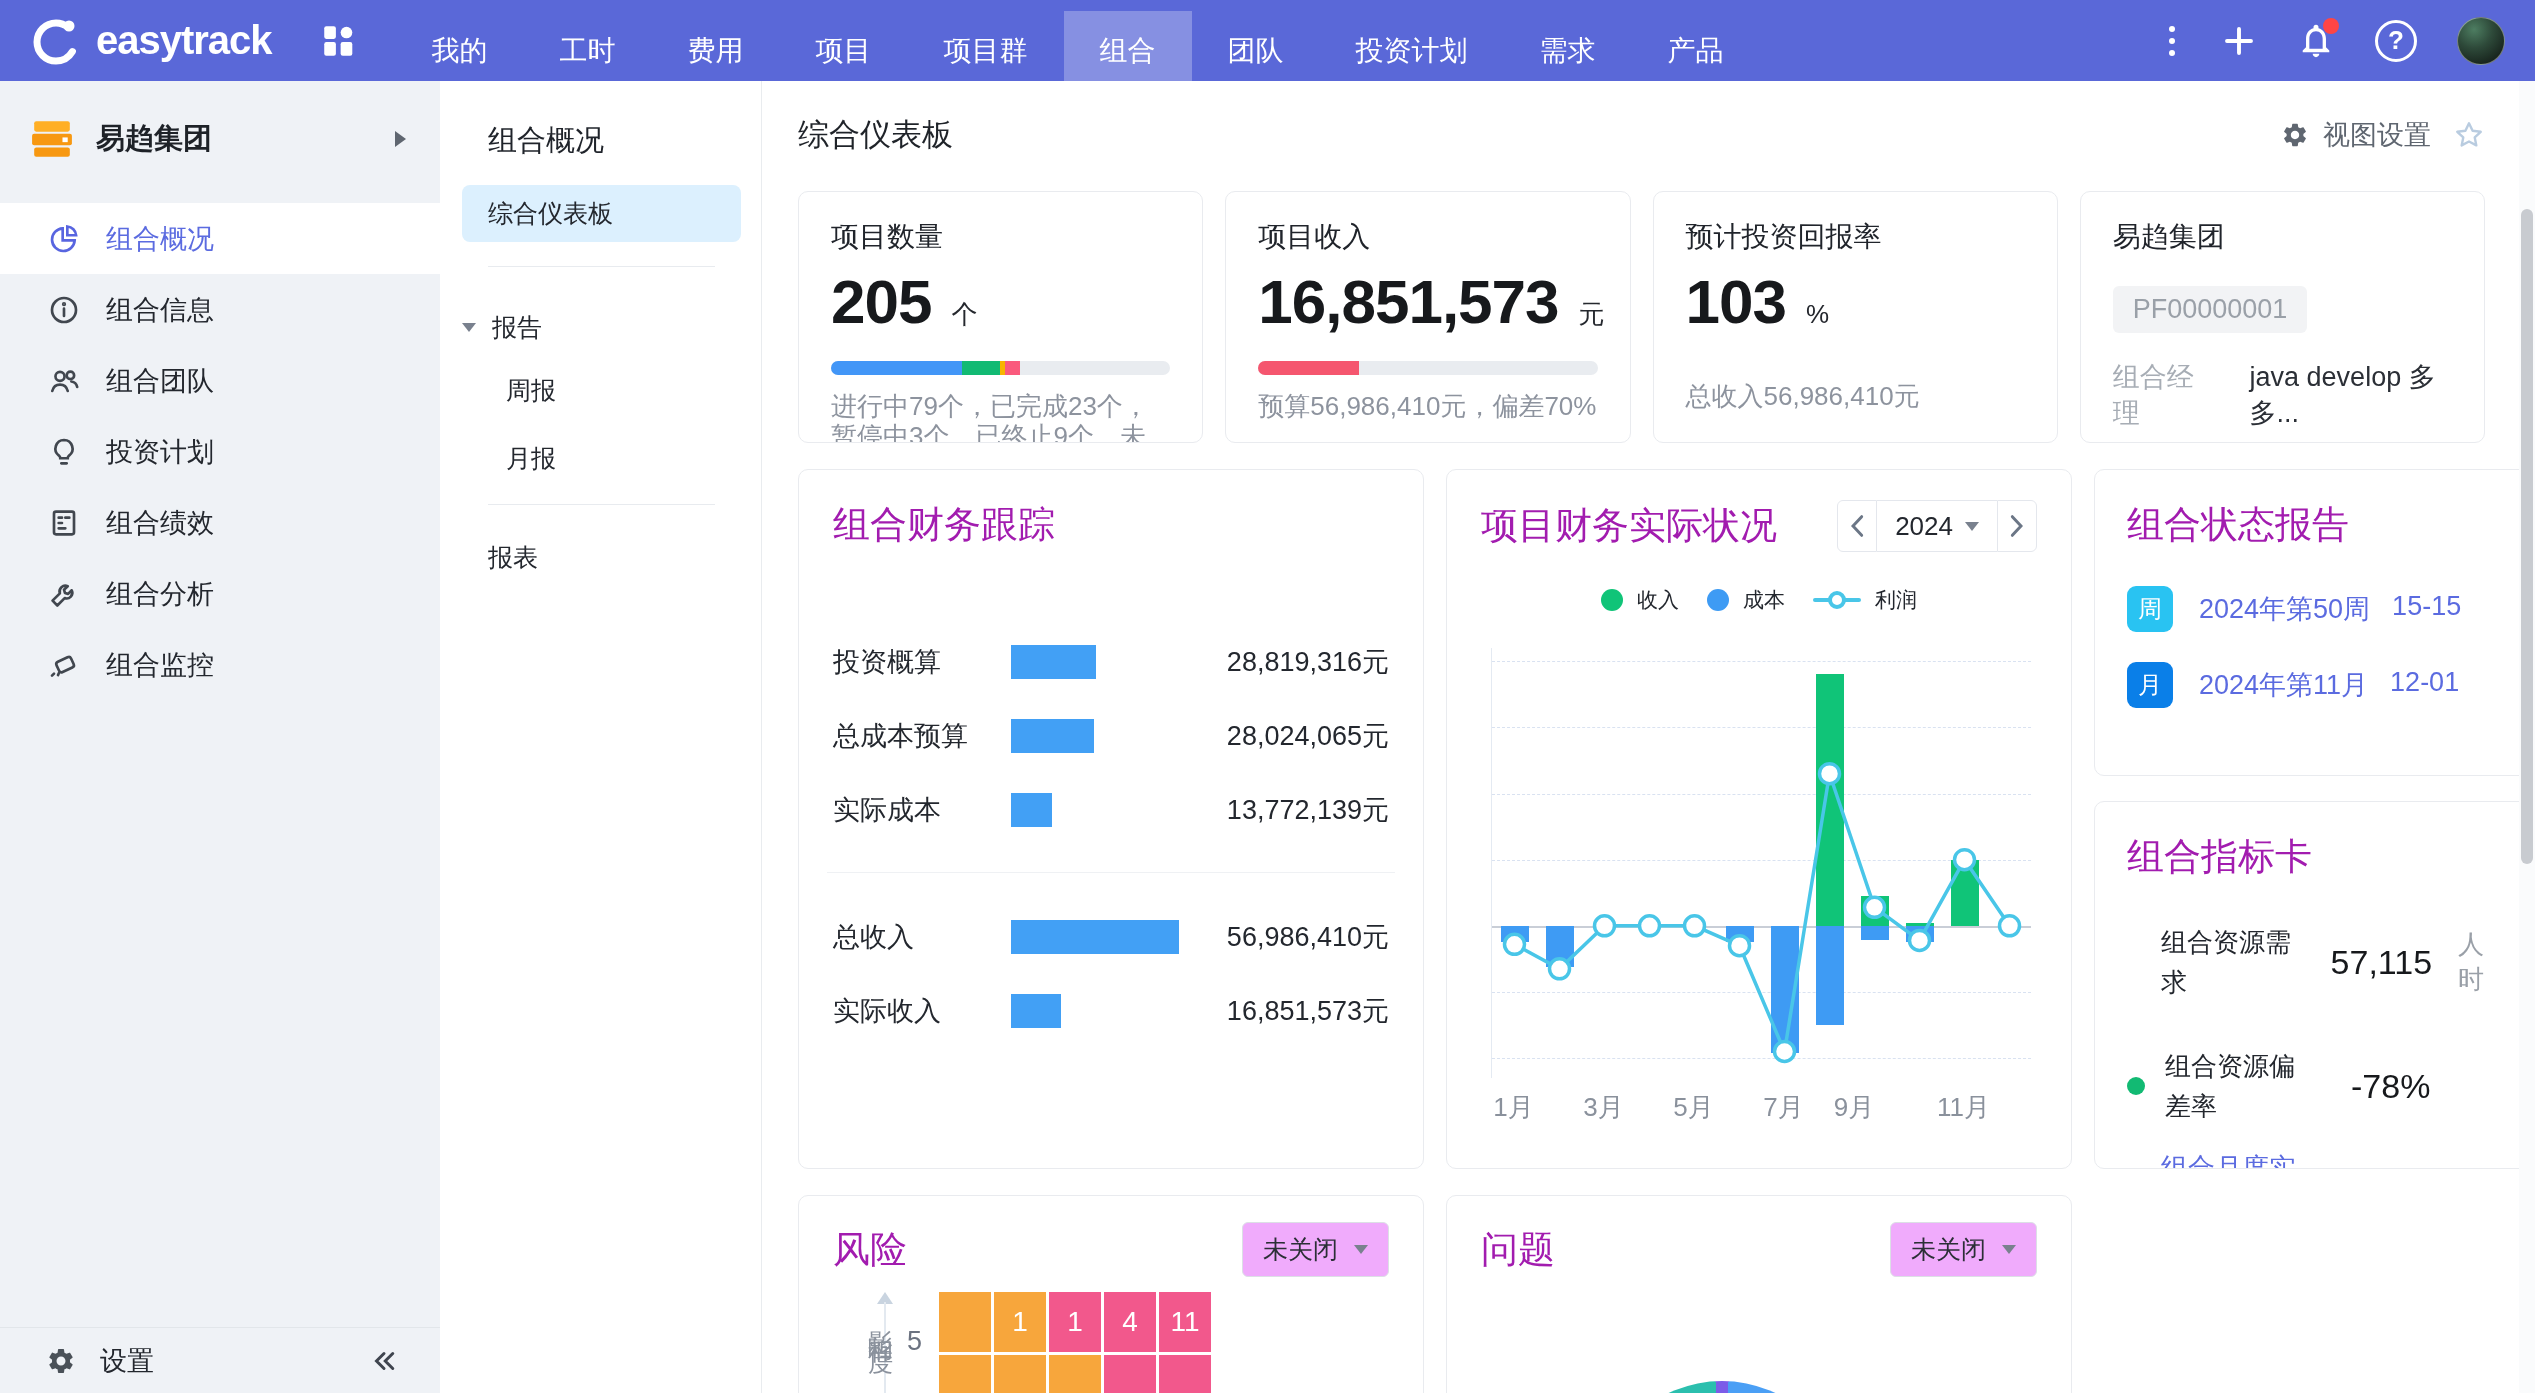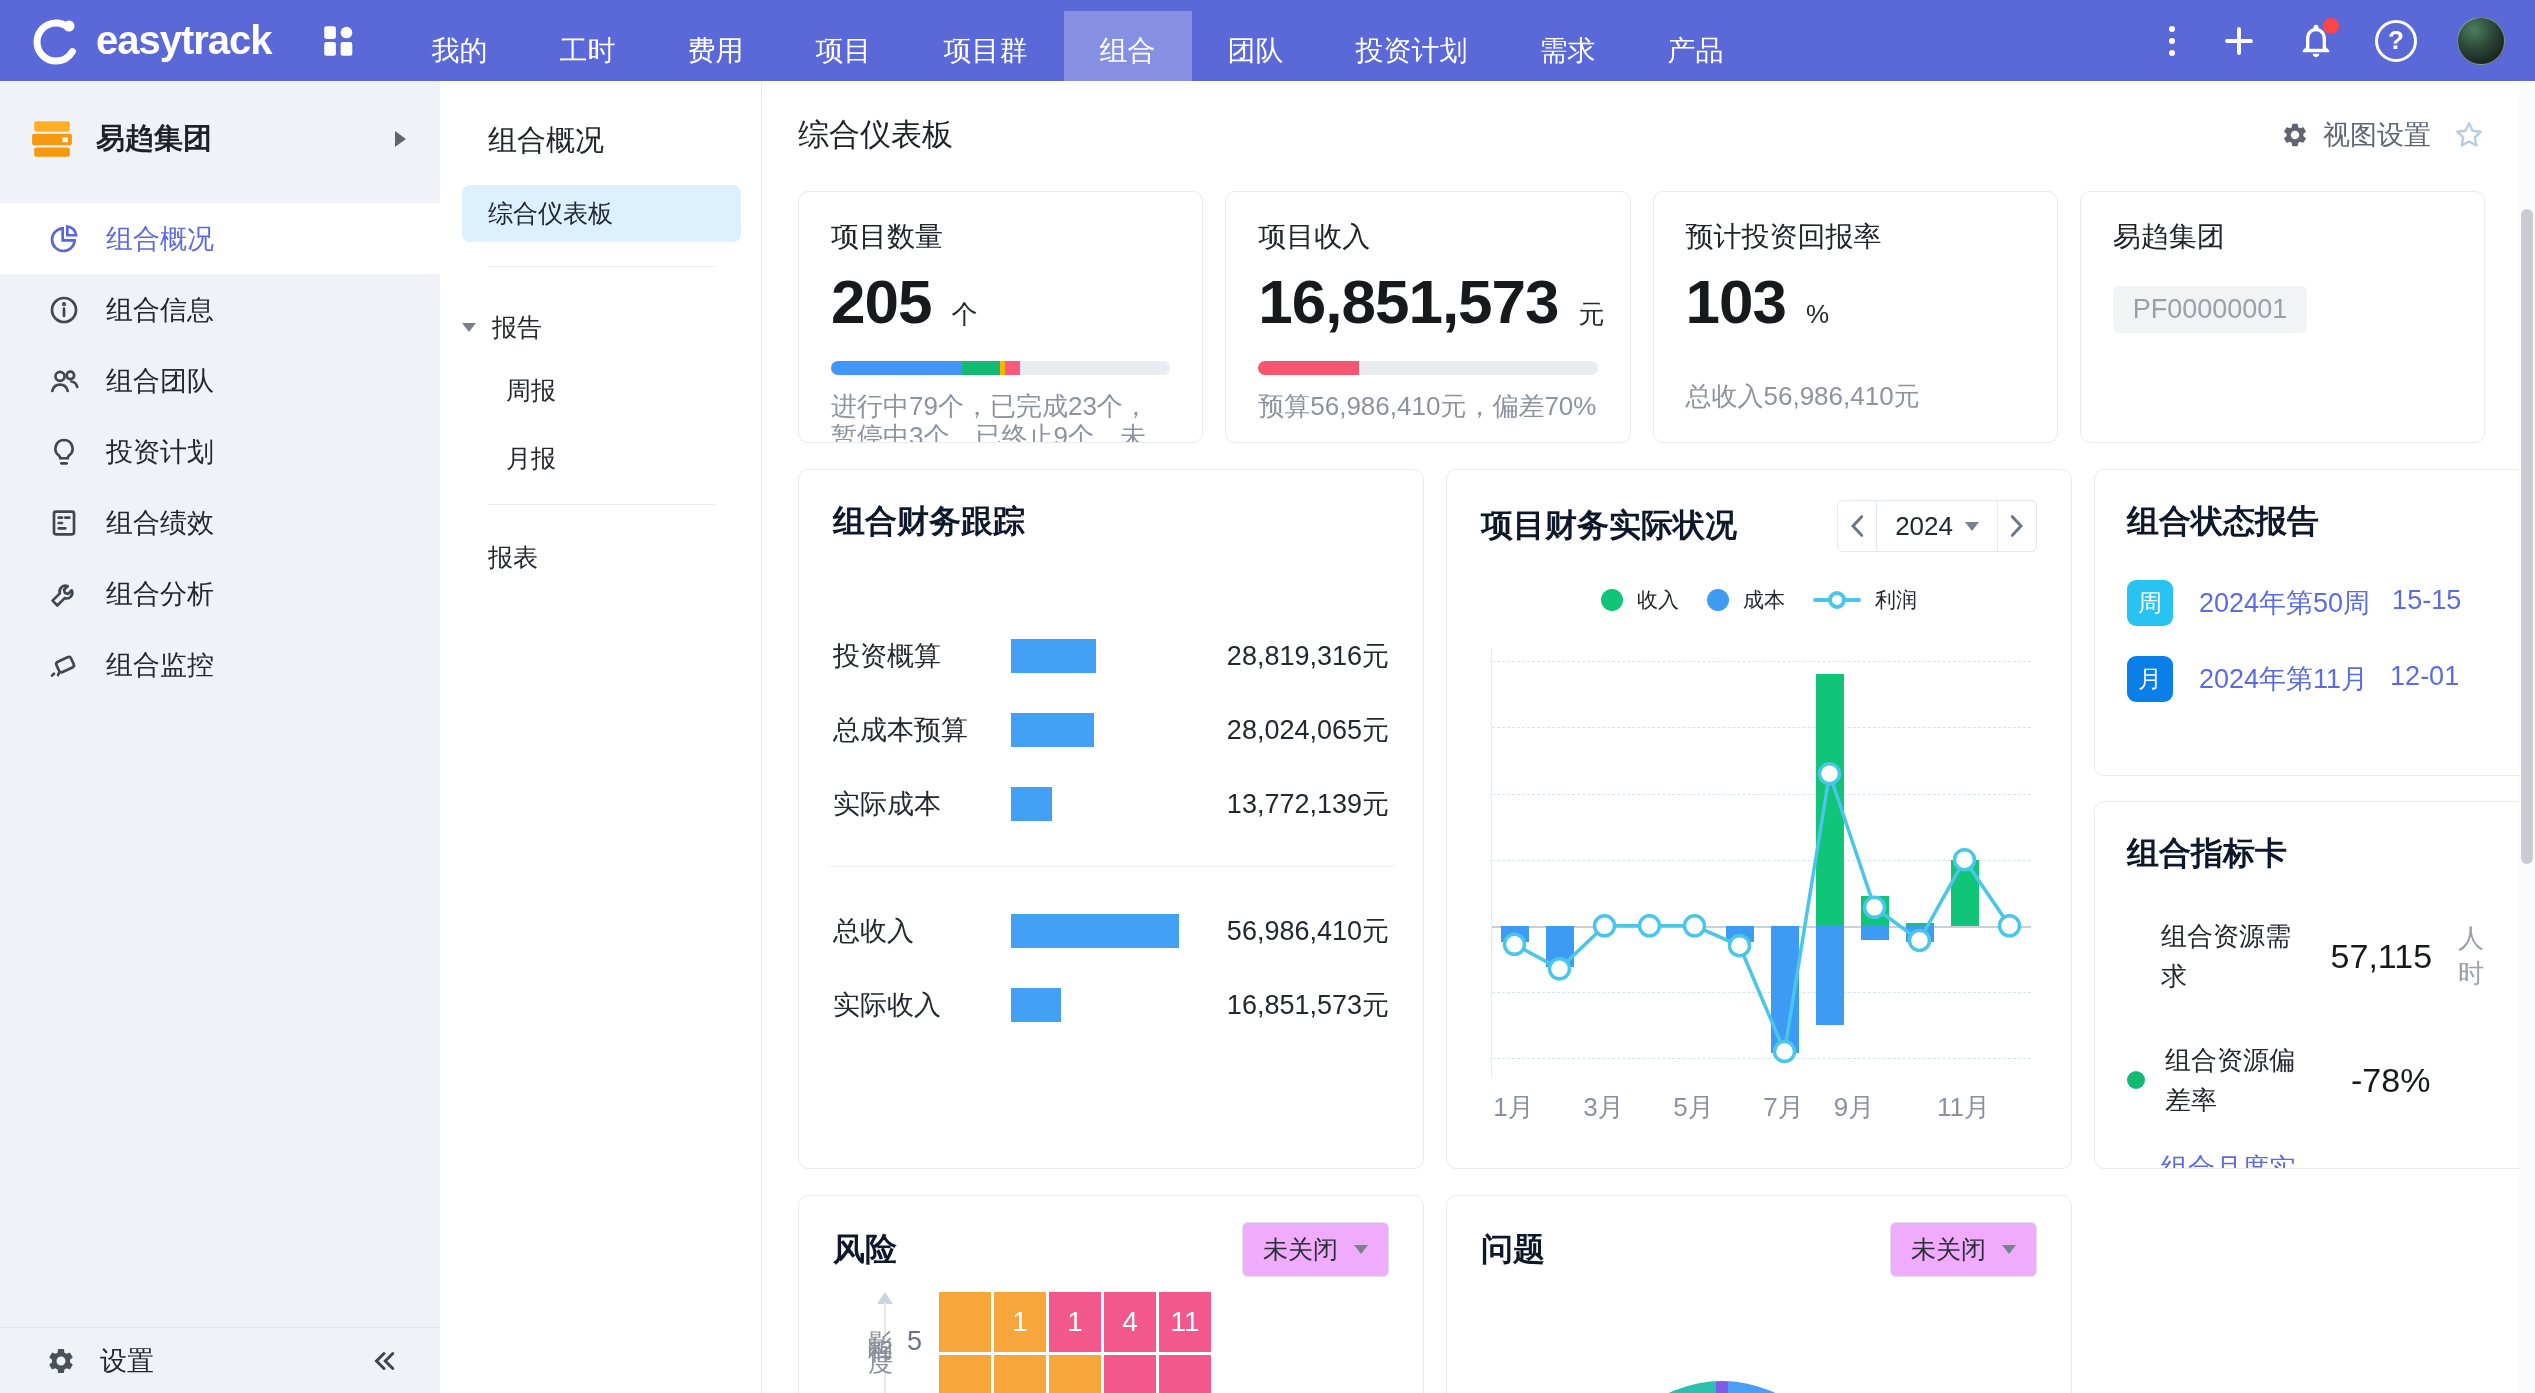--- a/index.html
+++ b/index.html
@@ -68,21 +68,21 @@
   .progress-track i { height:100%; display:block; }
   .kpi-desc { margin-top:16px; font-size:26px; line-height:30px; color:#8D939E; }
   .kpi-desc.roi { margin-top:44px; }
   .org-code { display:inline-block; margin-top:30px; background:#F2F3F5; color:#9AA0A8; border-radius:6px; padding:8px 20px; font-size:27px; }
   .org-manager { margin-top:26px; display:flex; gap:44px; font-size:27px; }
   .org-manager .lbl { color:#A7ADB5; }
   .org-manager .val { color:#2B2F36; }
 
   .row2 { display:flex; gap:22px; margin-top:26px; height:700px; }
   .fin-card { flex:0 0 626px; padding:30px 34px; }
-  .card-title { font-size:32px; color:#0f172a; font-weight:700; }
+  .card-title { font-size:37px; color:#a21caf; font-weight:400; }
   .fin-rows { margin-top:88px; }
   .fin-row { display:flex; align-items:center; height:48px; margin-bottom:26px; }
   .fin-label { width:178px; font-size:27px; color:#23272E; }
   .fin-track { width:168px; }
   .fin-bar { height:34px; background:#42A0F5; }
   .fin-value { flex:1; text-align:right; font-size:27px; color:#23272E; }
   .fin-divider { border-top:1px solid #EFF1F4; margin:38px -6px 40px -6px; }
 
   .chart-card { flex:0 0 626px; padding:30px 34px; position:relative; }
   .chart-head { display:flex; align-items:center; }
@@ -367,20 +367,24 @@
         <div class="kpi-value-row">
           <span class="kpi-value">103</span>
           <span class="kpi-unit">%</span>
         </div>
         <div class="kpi-desc roi">总收入56,986,410元</div>
       </div>
 
       <div class="card kpi-card">
         <div class="kpi-title">易趋集团</div>
         <span class="org-code">PF00000001</span>
+        <div class="org-manager">
+          <span class="lbl">组合经理</span>
+          <span class="val">java develop 多多...</span>
+        </div>
       </div>
     </div>
 
     <div class="row2">
 
       <div class="card fin-card">
         <div class="card-title">组合财务跟踪</div>
         <div class="fin-rows">
           <div class="fin-row">
             <span class="fin-label">投资概算</span>

